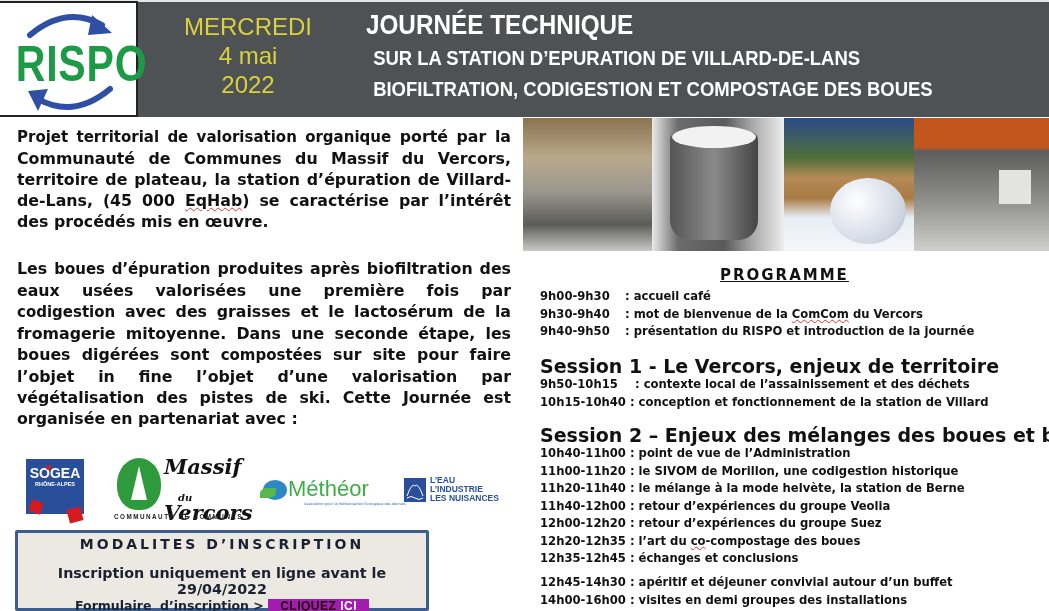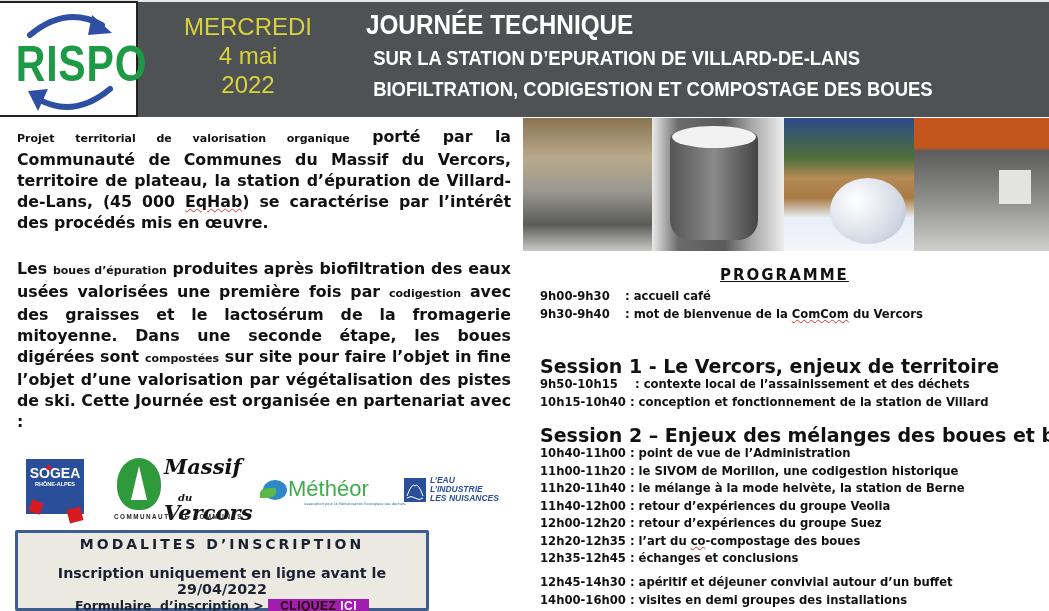--- a/index.html
+++ b/index.html
@@ -33,21 +33,21 @@
   }
   .title-main { font-size: 27px; line-height: 34px; transform: scaleX(0.9); }
   .title-sub { font-size: 21px; line-height: 31px; transform: scaleX(0.88); }
 
   
   .intro {
     position: absolute; left: 17px; top: 126px; width: 494px;
     font-family: "DejaVu Sans", sans-serif; font-size: 15.8px; line-height: 21px;
     text-align: justify; color: #111; font-weight: bold;
   }
-  .intro .strong { font-size: 11px; }
+  .intro .strong { font-size: 15px; }
   .intro2 { top: 258px; }
   .squiggle { text-decoration: underline wavy #d33; text-decoration-thickness: 1px; }
 
   
   .photos { position: absolute; left: 523px; top: 118px; width: 526px; height: 133px; display: flex; }
   .photo { height: 133px; position: relative; overflow: hidden; }
   .photo-1 { width: 129px; background: linear-gradient(180deg,#8a7350 0%,#b9a98c 30%,#9a9890 55%,#5b5b58 80%,#c9c9c6 100%); }
   .photo-2 { width: 132px; background: linear-gradient(90deg,#e9e9e9 0%,#6b6b6b 20%,#5a5a5a 55%,#a5a5a5 75%,#ededed 100%); }
   .photo-3 { width: 130px; background: linear-gradient(180deg,#2c4b8a 0%,#4f6f3a 30%,#b58a55 45%,#a97a44 60%,#e8eef6 75%,#f4f6fa 100%); }
   .photo-4 { width: 135px; background: linear-gradient(180deg,#c2561c 0%,#c2561c 22%,#5d5d5d 25%,#8c8c88 60%,#cfcfcc 100%); }
@@ -82,21 +82,21 @@
   .massif-name { position: absolute; left: 50px; top: 0; font-family: "DejaVu Serif", serif; font-style: italic; font-weight: bold; font-size: 21px; line-height: 22px; color: #111; }
   .massif-du { font-size: 10px; line-height: 8px; margin-left: 14px; display: block; margin-top: 16px; }
   .massif-sub { position: absolute; left: 0; top: 57px; font-family: "Liberation Sans", sans-serif; font-size: 6.3px; font-weight: bold; letter-spacing: 1.5px; color: #222; white-space: nowrap; }
   .metheor { position: absolute; left: 236px; top: 20px; width: 140px; height: 30px; }
   .metheor-drop { position: absolute; left: 3px; top: 4px; width: 24px; height: 20px; background: #2d88c8; border-radius: 50%; }
   .metheor-leaf { position: absolute; left: 0px; top: 12px; width: 16px; height: 10px; background: #58b84a; border-radius: 50% 0 50% 0; }
   .metheor-name { position: absolute; left: 28px; top: 0; font-family: "Liberation Sans", sans-serif; font-size: 22px; color: #3dae49; }
   .metheor-tag { position: absolute; left: 44px; top: 26px; font-size: 3.5px; color: #2d6fb0; white-space: nowrap; }
   .leau { position: absolute; left: 380px; top: 19px; width: 110px; height: 30px; }
   .leau-box { position: absolute; left: 0; top: 3px; width: 22px; height: 24px; background: #2a4f9a; }
-  .leau-text { position: absolute; left: 26px; top: 1px; font-family: "Liberation Sans", sans-serif; font-size: 8.5px; line-height: 9.2px; font-weight: bold; color: #2a4f9a; white-space: nowrap; font-style: italic; }
+  .leau-text { position: absolute; left: 26px; top: 1px; font-family: "Liberation Sans", sans-serif; font-size: 8.5px; line-height: 9.2px; font-weight: bold; color: #2a4f9a; white-space: nowrap; }
 
   
   .insc {
     position: absolute; left: 15px; top: 530px; width: 414px; height: 81px;
     background: #ece9e3; border: 3px solid #3e5d8e; border-bottom: 3px solid #3e5d8e; border-radius: 2px;
     text-align: center; color: #1a2230;
   }
   .insc-title { margin-top: 3px; font-family: "DejaVu Sans", sans-serif; font-weight: bold; font-size: 14px; letter-spacing: 3px; color: #1a2230; }
   .insc-line { margin-top: 13px; font-family: "DejaVu Sans", sans-serif; font-weight: bold; font-size: 14.3px; color: #1a2230; }
   .insc-form { margin-top: 1px; font-family: "DejaVu Sans", sans-serif; font-weight: bold; font-size: 12.5px; color: #1a2230; }
@@ -201,20 +201,21 @@
   <div class="insc-form">
     <span class="squiggle">Formulaire</span><span style="white-space:pre">  d’inscription &gt; </span><span class="cta"><span>CLIQUEZ </span><span class="ici">ICI</span></span>
   </div>
 </div>
 
 <div class="prog-title">PROGRAMME</div>
 
 <div class="prog" style="top:288px">
   <div class="prog-row"><span class="time t-pad1">9h00-9h30</span><span>: </span><span>accueil café</span></div>
   <div class="prog-row"><span class="time t-pad1">9h30-9h40</span><span>: </span><span>mot de bienvenue de la </span><span class="squiggle">ComCom</span><span> du Vercors</span></div>
+  <div class="prog-row"><span class="time t-pad1">9h40-9h50</span><span>: </span><span>présentation du RISPO et introduction de la journée</span></div>
 </div>
 
 <div class="prog" style="top:356px">
   <div class="session-title">Session 1 - Le Vercors, enjeux de territoire</div>
   <div class="prog-row"><span class="time t-pad2">9h50-10h15</span><span>: </span><span>contexte local de l’assainissement et des déchets</span></div>
   <div class="prog-row"><span class="time">10h15-10h40</span><span> : </span><span>conception et fonctionnement de la station de Villard</span></div>
 </div>
 
 <div class="prog" style="top:425px">
   <div class="session-title">Session 2 – Enjeux des mélanges des boues et biodéchets</div>

